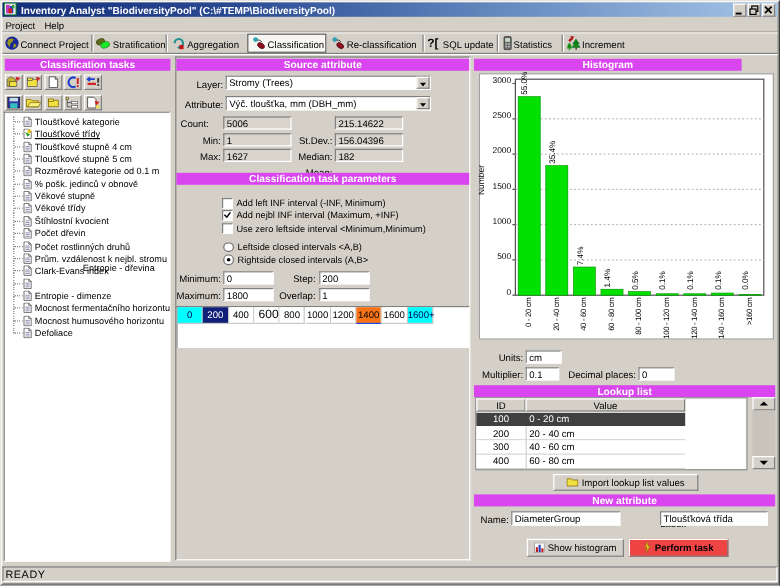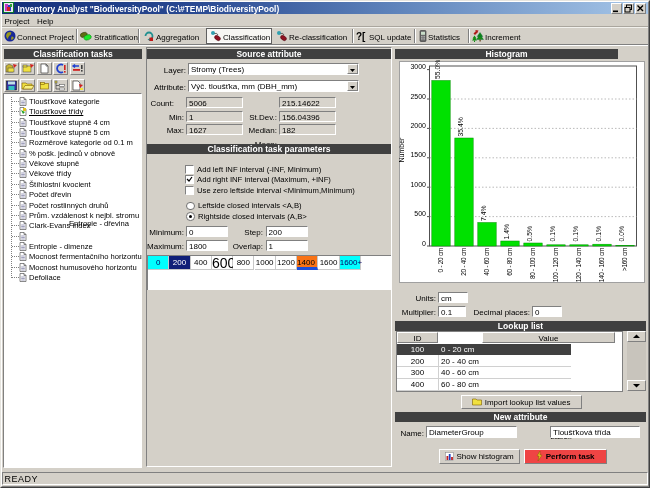--- a/index.html
+++ b/index.html
@@ -1,17 +1,17 @@
 <!DOCTYPE html>
 <html><head><meta charset="utf-8"><style>
 *{margin:0;padding:0;box-sizing:border-box;}
 html,body{width:650px;height:488px;}
 body{font-family:"Liberation Sans",sans-serif;background:#D4D0C8;position:relative;overflow:hidden;font-size:8px;color:#000;}
 .a{position:absolute;}
-.hdr{position:absolute;background:#404040;color:#fff;font-weight:bold;font-size:8.5px;text-align:center;line-height:11px;height:10px;}
+.hdr{position:absolute;background:#d946ef;color:#fff;font-weight:bold;font-size:8.5px;text-align:center;line-height:11px;height:10px;}
 .sunk{border-top:1px solid #808080;border-left:1px solid #808080;border-bottom:1px solid #fff;border-right:1px solid #fff;}
 .rais{border-top:1px solid #fff;border-left:1px solid #fff;border-bottom:1px solid #808080;border-right:1px solid #808080;}
 .edit{position:absolute;background:#fff;border-top:1px solid #808080;border-left:1px solid #808080;border-bottom:1px solid #fff;border-right:1px solid #fff;font-size:8px;padding:1px 0 0 2px;overflow:hidden;white-space:nowrap;}
 .ro{background:#D8D4CC;}
 .lbl{position:absolute;font-size:8px;white-space:nowrap;text-align:right;}
 .txt{position:absolute;font-size:8px;white-space:nowrap;}
 .sep{position:absolute;width:2px;border-left:1px solid #808080;border-right:1px solid #fff;}
 </style></head><body>
 <div class="a" style="left:0;top:0;width:650px;height:488px;border:1px solid #D4D0C8;border-top-color:#e6e4de;border-left-color:#e6e4de;border-right-color:#404040;border-bottom-color:#404040;"></div>
 <div class="a" style="left:1px;top:1px;width:648px;height:486px;border:1px solid #fff;border-right-color:#808080;border-bottom-color:#808080;"></div>
@@ -323,46 +323,46 @@
 <div class="lbl" style="left:223px;top:126px;width:54px;">Median:</div>
 <div class="edit ro" style="left:279px;top:124px;width:57px;height:11px;">182</div>
 <div class="hdr" style="left:147px;top:144px;width:244px;">Classification task parameters</div>
 <div class="a sunk" style="left:185px;top:164.5px;width:9px;height:9px;background:#fff;"></div>
 <div class="txt" style="left:197px;top:164.5px;font-size:7.7px;">Add left INF interval (-INF, Minimum)</div>
 <div class="a sunk" style="left:185px;top:175px;width:9px;height:9px;background:#fff;">
     <svg width="7" height="7" viewBox="0 0 7 7" style="display:block">
       <path d="M1 3 L3 5 L6 1" fill="none" stroke="#000" stroke-width="1.2"></path>
     </svg>
   </div>
-<div class="txt" style="left:197px;top:175px;font-size:7.7px;">Add right INF interval (Maximum, +INF)</div>
+<div class="txt" style="left:197px;top:175px;font-size:7.7px;">Add nejbl INF interval (Maximum, +INF)</div>
 <div class="a sunk" style="left:185px;top:186px;width:9px;height:9px;background:#fff;"></div>
 <div class="txt" style="left:197px;top:186px;font-size:7.7px;">Use zero leftside interval &lt;Minimum,Minimum)</div>
 <div class="a" style="left:186px;top:201.5px;width:8.5px;height:8.5px;border-radius:50%;background:#fff;border:1px solid #707070;"></div>
 <div class="txt" style="left:198px;top:201px;font-size:7.7px;">Leftside closed intervals &lt;A,B)</div>
 <div class="a" style="left:186px;top:212.0px;width:8.5px;height:8.5px;border-radius:50%;background:#fff;border:1px solid #707070;">
     <div style="position:absolute;left:1.75px;top:1.75px;width:3px;height:3px;border-radius:50%;background:#000;"></div>
   </div>
 <div class="txt" style="left:198px;top:211.5px;font-size:7.7px;">Rightside closed intervals (A,B&gt;</div>
 <div class="lbl" style="left:128px;top:228px;width:56px;">Minimum:</div>
 <div class="edit" style="left:186px;top:225.5px;width:42px;height:11px;">0</div>
 <div class="lbl" style="left:207px;top:228px;width:56px;">Step:</div>
 <div class="edit" style="left:265.5px;top:225.5px;width:42px;height:11px;">200</div>
 <div class="lbl" style="left:128px;top:242px;width:56px;">Maximum:</div>
 <div class="edit" style="left:186px;top:239.5px;width:42px;height:11px;">1800</div>
 <div class="lbl" style="left:207px;top:242px;width:56px;">Overlap:</div>
 <div class="edit" style="left:265.5px;top:239.5px;width:42px;height:11px;">1</div>
 <div class="a" style="left:147px;top:255px;width:244px;height:35px;background:#fff;border:1px solid #808080;border-bottom:none;border-right:none;"></div>
 <div class="a" style="left:148.0px;top:256px;width:21.3px;height:14px;background:#00FFFF;color:#000060;border-right:1px solid #c8c8c8;border-bottom:1px solid #c8c8c8;font-size:8px;text-align:center;line-height:14px;">0</div>
 <div class="a" style="left:169.3px;top:256px;width:21.3px;height:14px;background:#101f78;color:#fff;border-right:1px solid #c8c8c8;border-bottom:1px solid #c8c8c8;font-size:8px;text-align:center;line-height:14px;">200</div>
 <div class="a" style="left:190.6px;top:256px;width:21.3px;height:14px;background:#fff;color:#000;border-right:1px solid #c8c8c8;border-bottom:1px solid #c8c8c8;font-size:8px;text-align:center;line-height:14px;">400</div>
-<div class="a" style="left:211.9px;top:256px;width:21.3px;height:14px;background:#fff;color:#000;border-right:1px solid #c8c8c8;border-bottom:1px solid #c8c8c8;font-size:14px;text-align:right;line-height:14px;">600</div>
+<div class="a" style="left:211.9px;top:256px;width:21.3px;height:14px;background:#fff;color:#000;border-right:1px solid #c8c8c8;border-bottom:1px solid #c8c8c8;font-size:10px;text-align:right;line-height:14px;">600</div>
 <div class="a" style="left:233.2px;top:256px;width:21.3px;height:14px;background:#fff;color:#000;border-right:1px solid #c8c8c8;border-bottom:1px solid #c8c8c8;font-size:8px;text-align:center;line-height:14px;">800</div>
 <div class="a" style="left:254.5px;top:256px;width:21.3px;height:14px;background:#fff;color:#000;border-right:1px solid #c8c8c8;border-bottom:1px solid #c8c8c8;font-size:8px;text-align:center;line-height:14px;">1000</div>
 <div class="a" style="left:275.8px;top:256px;width:21.3px;height:14px;background:#fff;color:#000;border-right:1px solid #c8c8c8;border-bottom:1px solid #c8c8c8;font-size:8px;text-align:center;line-height:14px;">1200</div>
-<div class="a" style="left:297.1px;top:256px;width:21.3px;height:14px;background:#f97316;color:#000;border-right:1px solid #c8c8c8;border-bottom:3px solid #1d4ed8;font-size:8px;text-align:left;line-height:14px;">1400</div>
+<div class="a" style="left:297.1px;top:256px;width:21.3px;height:14px;background:#f97316;color:#000;border-right:1px solid #c8c8c8;border-bottom:1px solid #1d4ed8;font-size:8px;text-align:center;line-height:14px;">1400</div>
 <div class="a" style="left:318.4px;top:256px;width:21.3px;height:14px;background:#fff;color:#000;border-right:1px solid #c8c8c8;border-bottom:1px solid #c8c8c8;font-size:8px;text-align:center;line-height:14px;">1600</div>
 <div class="a" style="left:339.7px;top:256px;width:21.3px;height:14px;background:#00FFFF;color:#000060;border-right:1px solid #c8c8c8;border-bottom:1px solid #c8c8c8;font-size:8px;text-align:center;line-height:14px;">1600+</div>
 <div class="hdr" style="left:395px;top:49px;width:223px;">Histogram</div>
 <div class="a" style="left:399px;top:61px;width:246px;height:222px;background:#fff;border:1px solid #a0a0a0;"></div>
 <svg class="a" style="left:399px;top:58px;" width="246" height="225" viewBox="0 -3 246 225">
     <rect x="30.5" y="5" width="207.0" height="180.0" fill="#fff" stroke="#505050" stroke-width="1"></rect>
     <line x1="30.5" y1="155.6" x2="237.5" y2="155.6" stroke="#a8a8a8" stroke-width="0.8" stroke-dasharray="1.5,2"></line>
     <line x1="30.5" y1="126.2" x2="237.5" y2="126.2" stroke="#a8a8a8" stroke-width="0.8" stroke-dasharray="1.5,2"></line>
     <line x1="30.5" y1="96.8" x2="237.5" y2="96.8" stroke="#a8a8a8" stroke-width="0.8" stroke-dasharray="1.5,2"></line>
     <line x1="30.5" y1="67.4" x2="237.5" y2="67.4" stroke="#a8a8a8" stroke-width="0.8" stroke-dasharray="1.5,2"></line>
@@ -412,21 +412,21 @@
   </svg>
 <div class="lbl" style="left:396px;top:294px;width:40px;">Units:</div>
 <div class="edit" style="left:438px;top:291.5px;width:30px;height:11px;">cm</div>
 <div class="lbl" style="left:396px;top:308px;width:40px;">Multiplier:</div>
 <div class="edit" style="left:438px;top:305.5px;width:28px;height:11px;">0.1</div>
 <div class="lbl" style="left:460px;top:308px;width:70px;">Decimal places:</div>
 <div class="edit" style="left:532px;top:305.5px;width:30px;height:11px;">0</div>
 <div class="hdr" style="left:395px;top:321px;width:251px;">Lookup list</div>
 <div class="a" style="left:396px;top:331px;width:227px;height:61px;background:#fff;border:1px solid #808080;"></div>
 <div class="a rais" style="left:397px;top:332px;width:41px;height:11px;background:#D4D0C8;text-align:center;line-height:11px;font-size:8px;">ID</div>
-<div class="a rais" style="left:438px;top:332px;width:133px;height:11px;background:#D4D0C8;text-align:center;line-height:11px;font-size:8px;margin-left:44px;">Value</div>
+<div class="a rais" style="left:438px;top:332px;width:133px;height:11px;background:#D4D0C8;text-align:center;line-height:11px;font-size:8px;">Value</div>
 <div class="a" style="left:397px;top:343.5px;width:174px;height:11.7px;background:#404040;color:#fff;font-size:8px;">
     <span style="position:absolute;left:0;width:41px;text-align:center;top:1.5px;">100</span>
     <span style="position:absolute;left:44px;top:1.5px;">0 - 20 cm</span>
   </div>
 <div class="a" style="left:397px;top:355.2px;width:174px;height:11.7px;background:#fff;color:#000;font-size:8px;">
     <span style="position:absolute;left:0;width:41px;text-align:center;top:1.5px;">200</span>
     <span style="position:absolute;left:44px;top:1.5px;">20 - 40 cm</span>
   </div>
 <div class="a" style="left:438px;top:355.2px;width:1px;height:11.7px;background:#d0d0d0;"></div>
 <div class="a" style="left:397px;top:366.2px;width:174px;height:1px;background:#d0d0d0;"></div>

